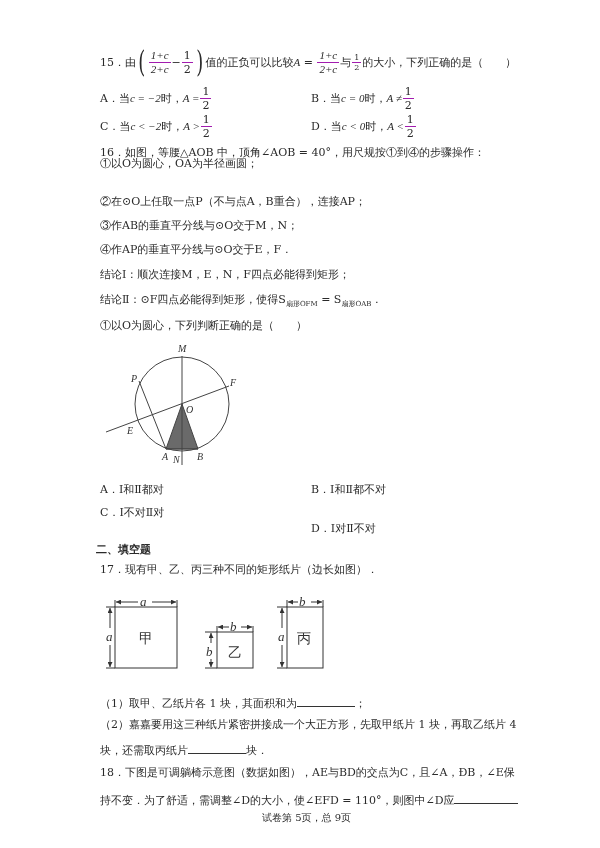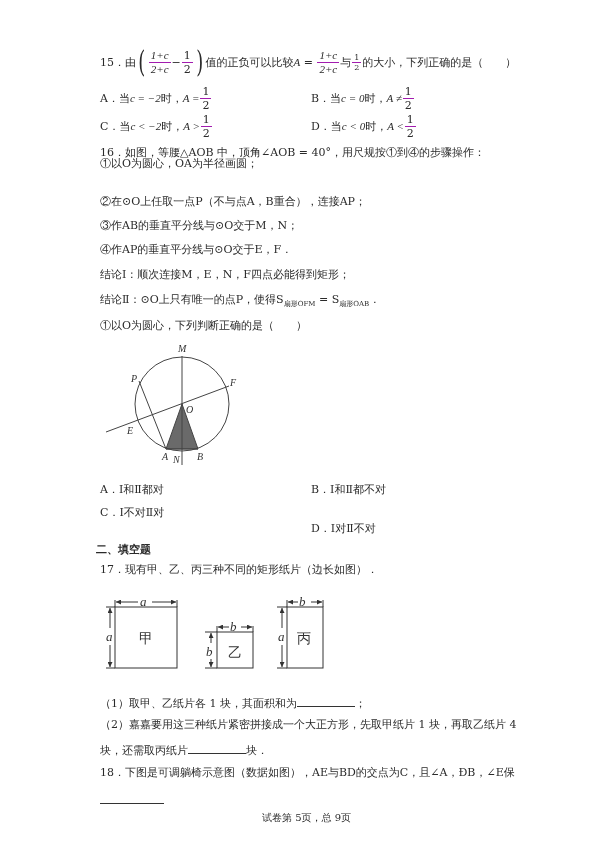--- a/index.html
+++ b/index.html
@@ -94,21 +94,21 @@
     </span>
 </div>
 
 <div class="abs" style="left:100px; top:147px;">16．如图，等腰△AOB 中，顶角∠AOB = 40°，用尺规按①到④的步骤操作：</div>
 <div class="abs" style="left:100px; top:158px;">①以O为圆心，OA为半径画圆；</div>
 <div class="abs" style="left:100px; top:196px;">②在⊙O上任取一点P（不与点A，B重合），连接AP；</div>
 <div class="abs" style="left:100px; top:220px;">③作AB的垂直平分线与⊙O交于M，N；</div>
 <div class="abs" style="left:100px; top:244px;">④作AP的垂直平分线与⊙O交于E，F．</div>
 <div class="abs" style="left:100px; top:269px;">结论Ⅰ：顺次连接M，E，N，F四点必能得到矩形；</div>
 <div class="abs" style="left:100px; top:294px;">
-  <span>结论Ⅱ：⊙O上只有唯一的点P，使得S</span><span class="sub">扇形OFM</span><span style="white-space:pre;"> = S</span><span class="sub">扇形OAB</span><span>．</span>
+  <span>结论Ⅱ：⊙F四点必能得到矩形，使得S</span><span class="sub">扇形OFM</span><span style="white-space:pre;"> = S</span><span class="sub">扇形OAB</span><span>．</span>
 </div>
 <div class="abs" style="left:100px; top:320px;">①以O为圆心，下列判断正确的是（　　）</div>
 
 <svg class="abs" style="left:0; top:0;" width="600" height="848" viewBox="0 0 600 848">
   <g fill="none" stroke="#444" stroke-width="1">
 
     <polygon points="182,404 166,449 198,449" fill="#6a6a6a" stroke="#444"></polygon>
 
     <circle cx="182" cy="404" r="47"></circle>
 
@@ -205,16 +205,16 @@
 </div>
 <div class="abs" style="left:100px; top:719px;">
   <span>（2）嘉嘉要用这三种纸片紧密拼接成一个大正方形，先取甲纸片 1 块，再取乙纸片 4</span>
 </div>
 <div class="abs" style="left:100px; top:742px;">
   <span>块，还需取丙纸片</span><span class="blank" style="width:58px;"></span><span>块．</span>
 </div>
 
 <div class="abs" style="left:100px; top:767px;">18．下图是可调躺椅示意图（数据如图），AE与BD的交点为C，且∠A，ÐB，∠E保</div>
 <div class="abs" style="left:100px; top:792px;">
-  <span class="blank" style="width:64px;"></span>
+  <span>持不变．为了舒适，需调整∠D的大小，使∠EFD = 110°，则图中∠D应</span><span class="blank" style="width:64px;"></span>
 </div>
 
 <div class="abs" style="left:262px; top:813px; font-size:10px;">试卷第 5页，总 9页</div>
 
 </body></html>

